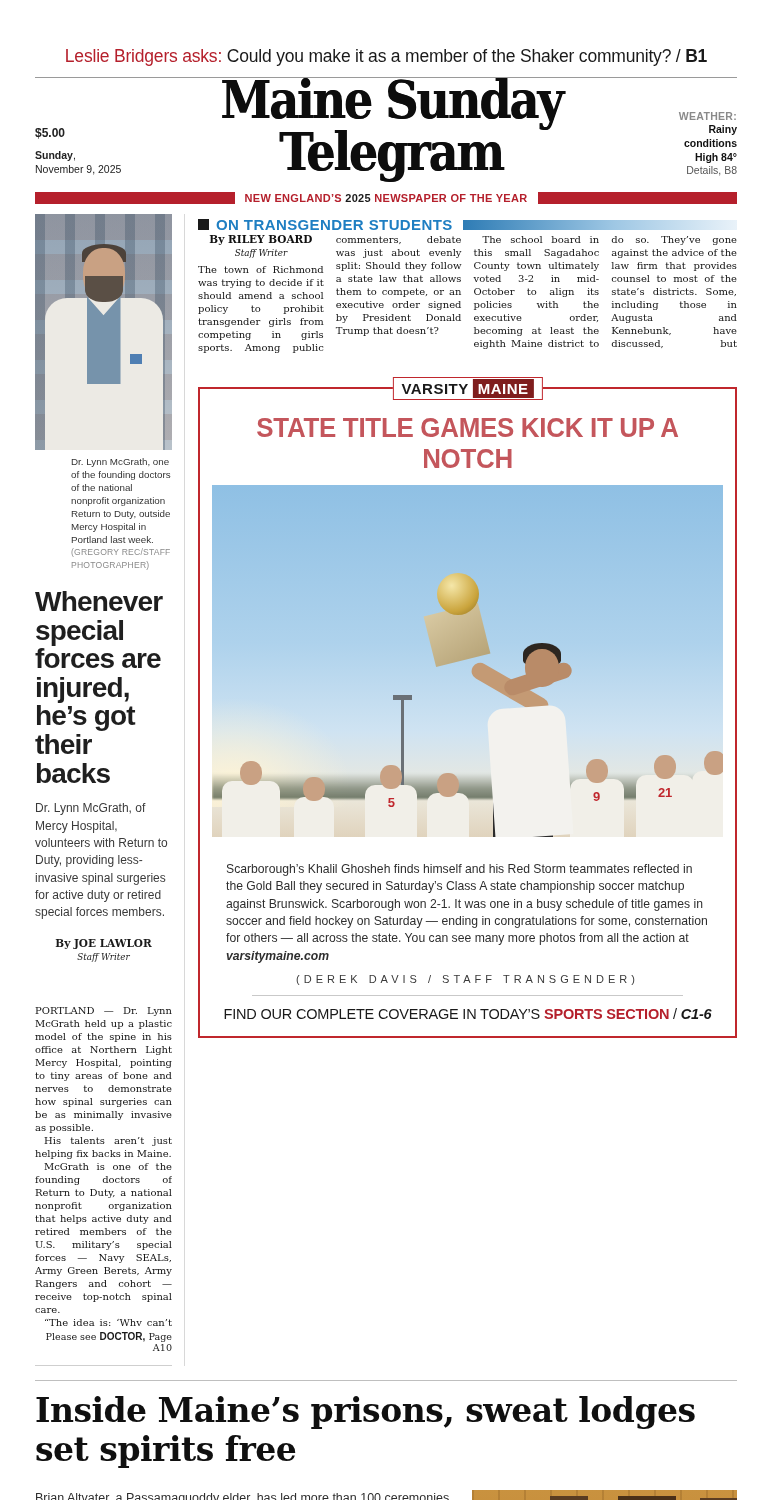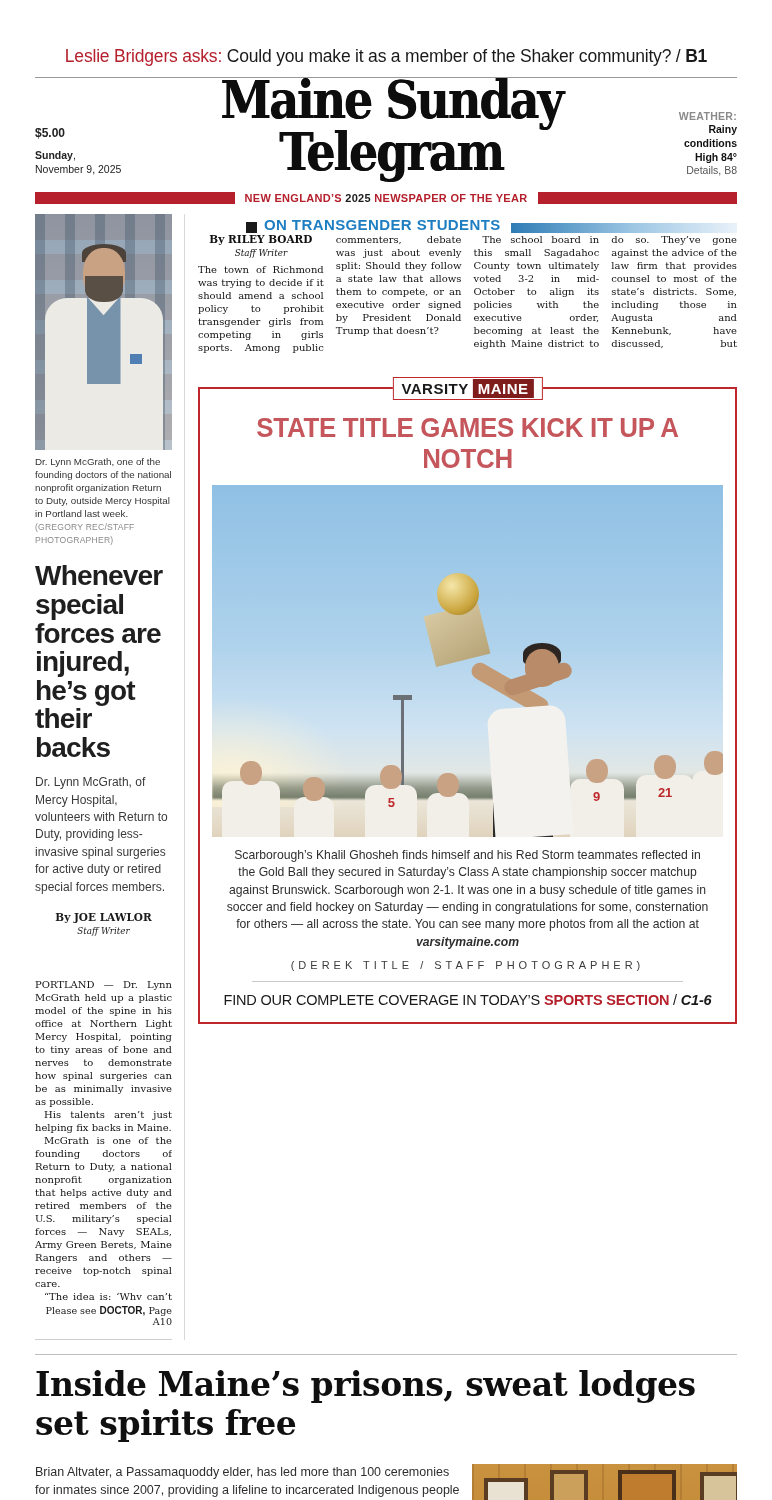--- a/index.html
+++ b/index.html
@@ -57,40 +57,40 @@
     width:44px; height:18px; border-radius:50% 50% 0 0; background:#4c423a; }
   .portrait .beard { position:absolute; left:50%; top:62px; transform:translateX(-50%);
     width:38px; height:26px; border-radius:0 0 46% 46%; background:#5a4f45; }
   .portrait .coat { position:absolute; left:50%; bottom:-4px; transform:translateX(-50%);
     width:118px; height:156px; background:#eceae4; border-radius:22px 22px 0 0; }
   .portrait .scrub { position:absolute; left:50%; bottom:66px; transform:translateX(-50%);
     width:34px; height:88px; background:#7693ab; clip-path:polygon(0 0,50% 22%,100% 0,100% 100%,0 100%); }
   .portrait .pocket { position:absolute; left:50%; bottom:86px; transform:translateX(26px);
     width:12px; height:10px; background:#4f7fb3; }
 
-  .caption { font-size:9.8px; line-height:1.32; color:#333; margin-top:6px; }
+  .caption { font-size:9.8px; line-height:1.32; color:#333; margin-top:6px;margin-left:36px; }
   .caption .credit { color:#8a8a8a; font-size:8.6px; letter-spacing:.2px; }
 
   .side-headline { font-size:28px; font-weight:800; line-height:1.02; letter-spacing:-0.8px;
     color:#1f1f1f; margin:16px 0 12px 0; }
   .side-deck { font-size:12px; line-height:1.45; color:#3a3a3a; margin-bottom:10px; }
   .byline { text-align:center; font-family:"DejaVu Serif", serif; margin:6px 0 4px 0; }
   .byline .by { font-weight:bold; font-size:10.5px; }
   .byline .role { font-style:italic; font-size:8.8px; display:block; margin-top:1px; }
   .bodytext { font-family:"DejaVu Serif", serif; font-size:10px; line-height:1.3;
     text-align:justify; color:#111; }
   .bodytext p { text-indent:9px; margin:0; }
   .bodytext p:first-child { text-indent:0; }
   .side-body { height:322px; overflow:hidden;margin-top:42px; }
   .seeline { font-family:"DejaVu Serif", serif; font-size:9.6px; text-align:right; margin-top:5px; }
   .seeline b { font-family:"Liberation Sans", sans-serif; font-size:10px; }
   .sidebar .endrule { border:none; border-top:1px solid #cfcfcf; margin-top:12px; }
 
   
-  .kicker { display:flex; align-items:flex-end; margin-top:2px;margin-left:48px; }
+  .kicker { display:flex; align-items:center; margin-top:2px; }
   .kicker .sq { width:11px; height:11px; background:#1a1a1a; margin-right:7px; }
   .kicker .ktext { color:#1e7ec2; font-weight:bold; font-size:15px; letter-spacing:.4px; white-space:nowrap; }
   .kicker .kbar { flex:1; height:10px; margin-left:10px;
     background:linear-gradient(90deg,#2e7cb5 0%, #9ec7e4 55%, #e9f2f9 100%); }
   .main-headline { font-family:"DejaVu Serif", serif; font-weight:bold; font-size:38px;
     line-height:1.1; letter-spacing:-0.5px; color:#101010; margin:8px 0 10px 0; }
   .main-deck { font-size:13.2px; line-height:1.4; color:#2e2e2e; margin-bottom:10px; }
   .story-cols { column-count:4; column-gap:12px; height:128px; overflow:hidden; }
   .story-cols .byline { margin-top:0; }
 
@@ -127,21 +127,21 @@
     background:radial-gradient(circle at 35% 30%, #f5e7a9, #caa43c 65%, #8a6d20); }
   .soccer .trophy-base { position:absolute; left:42.5%; top:124px; width:56px; height:52px;
     background:linear-gradient(160deg,#d8c9a2,#b7a478); transform:rotate(-14deg); }
   .soccer .p { position:absolute; bottom:0; border-radius:10px 10px 0 0; background:#f1efe8; }
   .soccer .p::before { content:""; position:absolute; top:-20px; left:50%; transform:translateX(-50%);
     width:22px; height:24px; border-radius:46%; background:#c9a183; }
   .soccer .p::after { content:attr(data-num); position:absolute; top:10px; left:50%; transform:translateX(-50%);
     color:#c0272d; font-weight:bold; font-size:13px; }
   .soccer .p.dark { background:#2b2b2b; }
   .soccer .p.dark::before { background:#b98b68; }
-  .vcaption { text-align:center; font-size:12.2px; line-height:1.42; color:#2e2e2e; margin-top:10px; padding:0 14px; }
+  .vcaption { text-align:left; font-size:12.2px; line-height:1.42; color:#2e2e2e; margin-top:24px; padding:0 14px; }
   .vcaption .site { font-weight:bold; font-style:italic; }
   .vcredit { text-align:center; font-size:11px; letter-spacing:4px; color:#3a3a3a; margin-top:8px; }
   .vrule { border:none; border-top:1px solid #c9c9c9; margin:10px 40px; }
   .vfooter { text-align:center; font-size:14.5px; color:#1a1a1a; letter-spacing:-0.2px; padding-bottom:2px; }
   .vfooter .hi { color:#b5202c; font-weight:bold; }
   .vfooter .pg { font-weight:bold; font-style:italic; }
 
   
   .spirits-rule { border:none; border-top:1px solid #bfbfbf; margin:14px 0 10px 0; }
   .sp-headline { font-family:"DejaVu Serif", serif; font-weight:bold; font-size:33px;
@@ -218,21 +218,21 @@
       </div>
       <h2 class="side-headline">Whenever special forces are injured, he’s got their backs</h2>
       <div class="side-deck">Dr. Lynn McGrath, of Mercy Hospital, volunteers with Return to Duty, providing less-invasive spinal surgeries for active duty or retired special forces members.</div>
       <div class="byline">
         <span class="by">By JOE LAWLOR</span>
         <span class="role">Staff Writer</span>
       </div>
       <div class="bodytext side-body">
           <p>PORTLAND — Dr. Lynn McGrath held up a plastic model of the spine in his office at Northern Light Mercy Hospital, pointing to tiny areas of bone and nerves to demonstrate how spinal surgeries can be as minimally invasive as possible.</p>
           <p>His talents aren’t just helping fix backs in Maine.</p>
-          <p>McGrath is one of the founding doctors of Return to Duty, a national nonprofit organization that helps active duty and retired members of the U.S. military’s special forces — Navy SEALs, Army Green Berets, Maine Rangers and others — receive top-notch spinal care.</p>
+          <p>McGrath is one of the founding doctors of Return to Duty, a national nonprofit organization that helps active duty and retired members of the U.S. military’s special forces — Navy SEALs, Army Green Berets, Army Rangers and cohort — receive top-notch spinal care.</p>
           <p>“The idea is: ‘Why can’t we get these guys the best care?’ Out of all the guys who need help, these are among the most deserving cohort, for what they’ve done for our country,” McGrath said in an interview at the hospital last week.</p>
         </div>
       <div class="seeline">
         <span>Please see </span><b>DOCTOR,</b><span> Page A10</span>
       </div>
       <hr class="endrule">
     </div>
 
     <div class="maincol">
       <div class="kicker">
@@ -275,21 +275,21 @@
             <div class="pm-shirt"></div>
             <div class="pm-hair"></div>
             <div class="pm-head"></div>
           </div>
           <div class="trophy-base"></div>
           <div class="trophy-ball"></div>
         </div>
         <div class="vcaption">
           <span>Scarborough’s Khalil Ghosheh finds himself and his Red Storm teammates reflected in the Gold Ball they secured in Saturday’s Class A state championship soccer matchup against Brunswick. Scarborough won 2-1. It was one in a busy schedule of title games in soccer and field hockey on Saturday — ending in congratulations for some, consternation for others — all across the state. You can see many more photos from all the action at </span><span class="site">varsitymaine.com</span>
         </div>
-        <div class="vcredit">(DEREK TITLE / STAFF PHOTOGRAPHER)</div>
+        <div class="vcredit">(DEREK DAVIS / STAFF TRANSGENDER)</div>
         <hr class="vrule">
         <div class="vfooter">
           <span>FIND OUR COMPLETE COVERAGE IN TODAY’S </span><span class="hi">SPORTS SECTION</span><span> / </span><span class="pg">C1-6</span>
         </div>
       </div>
     </div>
   </div>
 
   <hr class="spirits-rule">
   <div>

